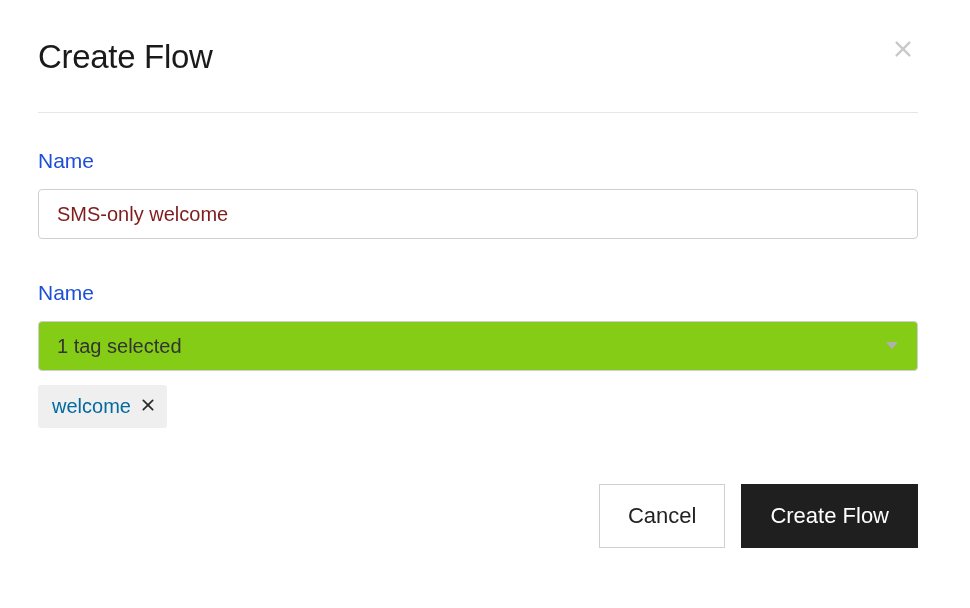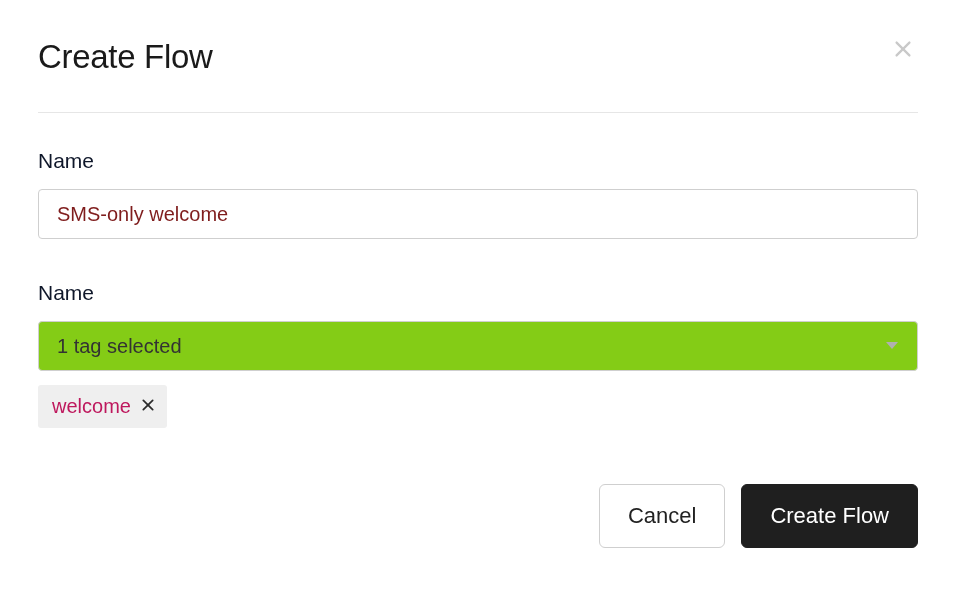--- a/index.html
+++ b/index.html
@@ -47,21 +47,21 @@
       width: 22px;
       height: 22px;
     }
     .field-group {
       margin-bottom: 42px;
     }
     .field-label {
       display: block;
       font-size: 21px;
       font-weight: 400;
-      color: #0f172a;
+      color: #1d4ed8;
       margin-bottom: 16px;
     }
     .text-input {
       width: 100%;
       height: 50px;
       padding: 0 18px;
       font-size: 20px;
       color: #7f1d1d;
       border: 1px solid #cfcfcf;
       border-radius: 4px;
@@ -95,21 +95,21 @@
       display: flex;
       gap: 8px;
     }
     .tag-chip {
       display: inline-flex;
       align-items: center;
       background: #efefef;
       border-radius: 3px;
       padding: 10px 12px 10px 14px;
       font-size: 20px;
-      color: #be185d;
+      color: #0369a1;
     }
     .tag-remove {
       background: none;
       border: none;
       cursor: pointer;
       margin-left: 10px;
       color: #2a2a2a;
       display: flex;
       align-items: center;
       padding: 0;
@@ -122,21 +122,21 @@
       display: flex;
       justify-content: flex-end;
       gap: 16px;
       margin-top: 56px;
     }
     .btn {
       height: 64px;
       padding: 0 28px;
       font-size: 22px;
       font-weight: 400;
-      border-radius: 6px;
+      border-radius: 0;
       cursor: pointer;
       display: inline-flex;
       align-items: center;
       justify-content: center;
       font-family: inherit;
     }
     .btn-secondary {
       background: #ffffff;
       color: #222;
       border: 1px solid #cfcfcf;

